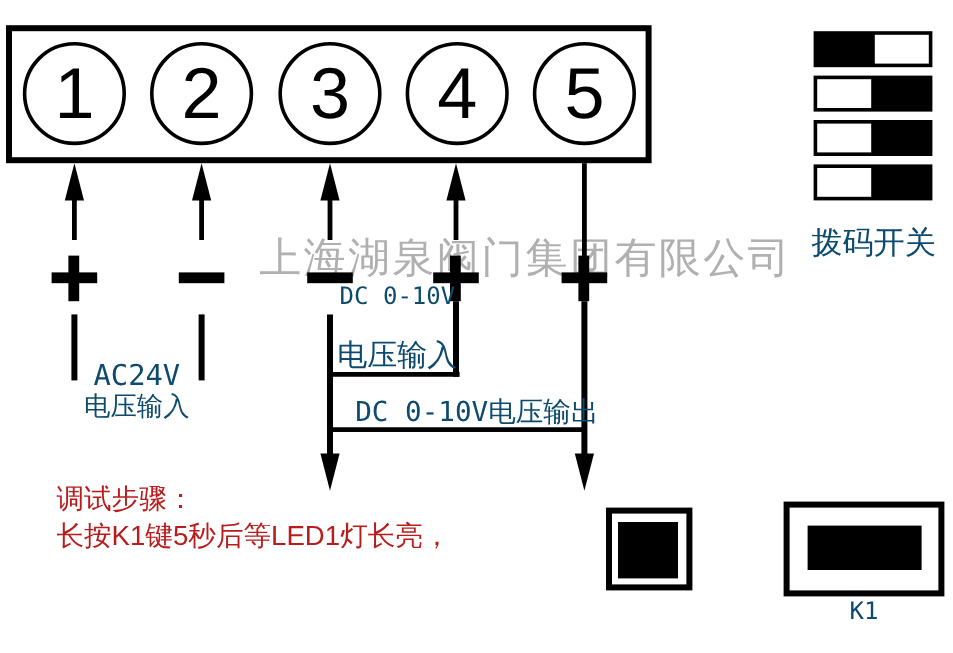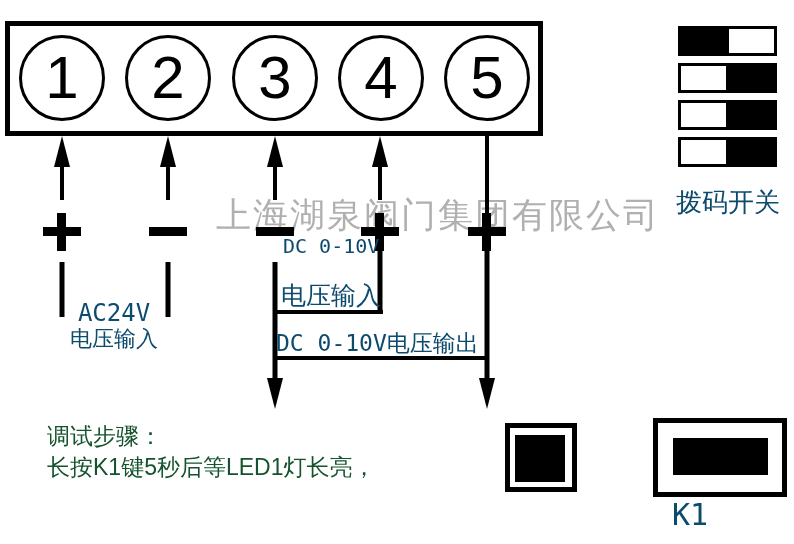--- a/index.html
+++ b/index.html
@@ -45,21 +45,21 @@
   .dip-row[data-pos="left"] .knob{left:3px;}
   .dip-row[data-pos="right"] .knob{right:3px;}
 
   
   .led-box{position:absolute;left:505px;top:423px;width:72px;height:69px;border:5px solid #000;box-sizing:border-box;z-index:3;}
   .led-fill{position:absolute;left:515px;top:435px;width:50px;height:47px;background:#000;z-index:4;}
   .k1-box{position:absolute;left:653px;top:418px;width:134px;height:79px;border:5px solid #000;box-sizing:border-box;z-index:3;}
   .k1-fill{position:absolute;left:673px;top:438px;width:95px;height:37px;background:#000;z-index:4;}
 
   
-  .steps{position:absolute;left:47px;top:421px;z-index:3;color:#14532d;}
+  .steps{position:absolute;left:47px;top:400px;z-index:3;color:#b91c1c;}
   .steps div{font-size:23px;line-height:31px;white-space:nowrap;}
 </style>
 </head>
 <body>
 
 <div class="stage">
 
   <div class="watermark">上海湖泉阀门集团有限公司</div>
 
   <svg class="wires" width="794" height="544" viewBox="0 0 794 544">
@@ -119,41 +119,41 @@
   <div class="sym" style="left:256px" data-symbol="-"></div>
   <div class="sym" style="left:361px" data-symbol="+"></div>
   <div class="sym" style="left:468px" data-symbol="+"></div>
 
   <div class="lbl mono" style="left:40px;top:299px;width:148px;text-align:center;font-size:24px">AC24V</div>
   <div class="lbl" style="left:40px;top:324px;width:148px;text-align:center;font-size:22px">电压输入</div>
 
   <div class="lbl mono" style="left:283px;top:234px;font-size:20px">DC 0-10V</div>
   <div class="lbl" style="left:281px;top:279px;font-size:25px">电压输入</div>
 
-  <div class="lbl mono" style="left:276px;top:328px;font-size:23px">DC 0-10V电压输出</div>
+  <div class="lbl mono" style="left:296px;top:328px;font-size:23px">DC 0-10V电压输出</div>
 
   <div class="dip-row" style="top:26px" data-pos="right">
       <div class="knob"></div>
     </div>
   <div class="dip-row" style="top:63px" data-pos="left">
       <div class="knob"></div>
     </div>
   <div class="dip-row" style="top:100px" data-pos="left">
       <div class="knob"></div>
     </div>
   <div class="dip-row" style="top:137px" data-pos="left">
       <div class="knob"></div>
     </div>
   <div class="lbl" style="left:672px;top:185px;width:112px;text-align:center;font-size:26px">拨码开关</div>
 
   <div class="led-box"></div>
   <div class="led-fill"></div>
 
   <div class="k1-box"></div>
   <div class="k1-fill"></div>
-  <div class="lbl mono" style="left:640px;top:497px;width:100px;text-align:center;font-size:30px">K1</div>
+  <div class="lbl mono" style="left:670px;top:497px;width:100px;text-align:center;font-size:20px">K1</div>
 
   <div class="steps">
     <div>调试步骤：</div>
     <div>长按K1键5秒后等LED1灯长亮，</div>
   </div>
 
 </div>
 
 </body></html>

